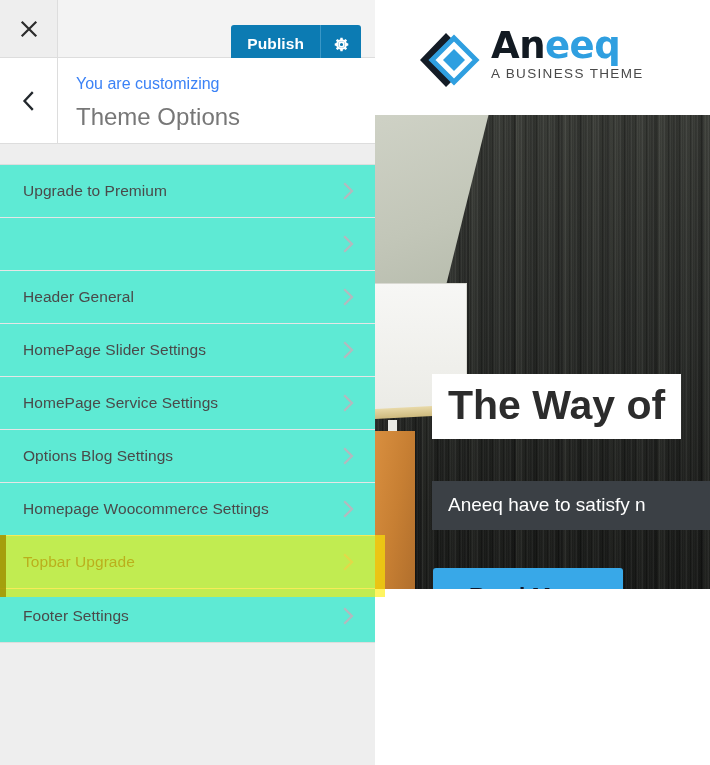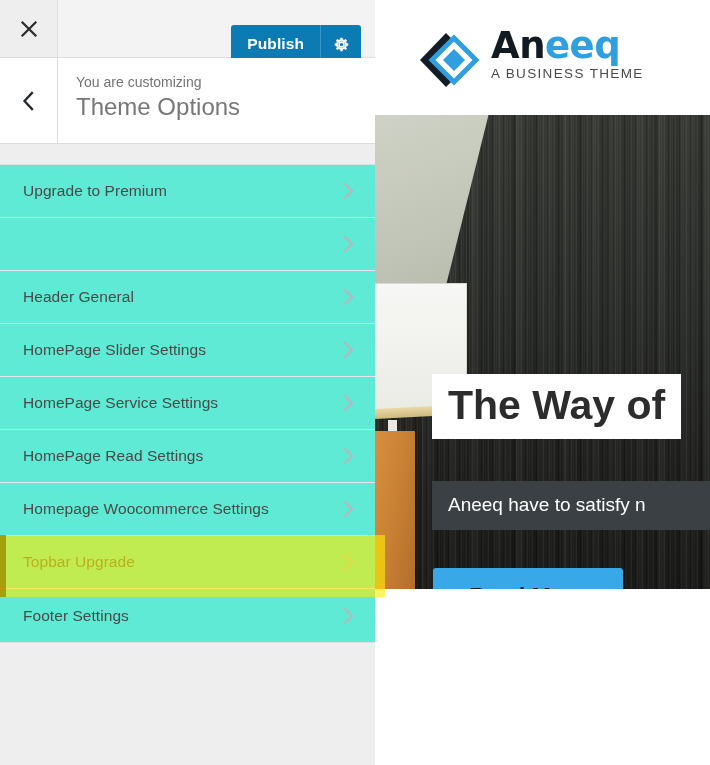--- a/index.html
+++ b/index.html
@@ -110,24 +110,24 @@
     justify-content: center;
     cursor: pointer;
     background: #ffffff;
   }
   .cust-title-text {
     position: absolute;
     left: 76px;
     top: 16px;
   }
   .cust-sub {
-    font-size: 14px;
-    color: #737373;
+    font-size: 16px;
+    color: #3b82f6;
     line-height: 1.2;
-    margin-bottom: 1px;
+    margin-bottom: 9px;
   }
   .cust-main {
     font-size: 24px;
     color: #777777;
     line-height: 1.25;
     font-weight: normal;
   }
 
   
   .cust-gap {
@@ -431,21 +431,21 @@
       </div>
       <div class="section-item">
         <span class="section-label">HomePage Service Settings</span>
         <span class="section-chevron">
           <svg width="13" height="20" viewBox="0 0 13 20">
               <path d="M3 3 L10 10 L3 17" stroke="#b4b9be" stroke-width="2.2" fill="none" stroke-linecap="square"></path>
             </svg>
         </span>
       </div>
       <div class="section-item">
-        <span class="section-label">HomePage Read Settings</span>
+        <span class="section-label">Options Blog Settings</span>
         <span class="section-chevron">
           <svg width="13" height="20" viewBox="0 0 13 20">
               <path d="M3 3 L10 10 L3 17" stroke="#b4b9be" stroke-width="2.2" fill="none" stroke-linecap="square"></path>
             </svg>
         </span>
       </div>
       <div class="section-item">
         <span class="section-label">Homepage Woocommerce Settings</span>
         <span class="section-chevron">
           <svg width="13" height="20" viewBox="0 0 13 20">

